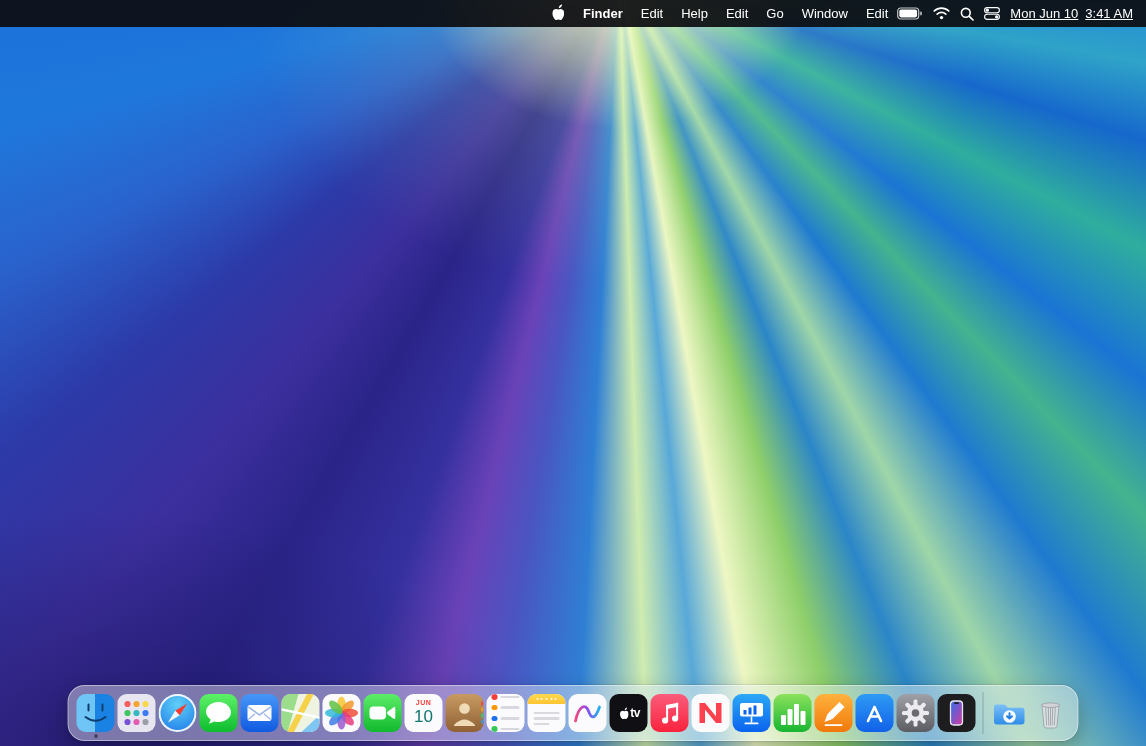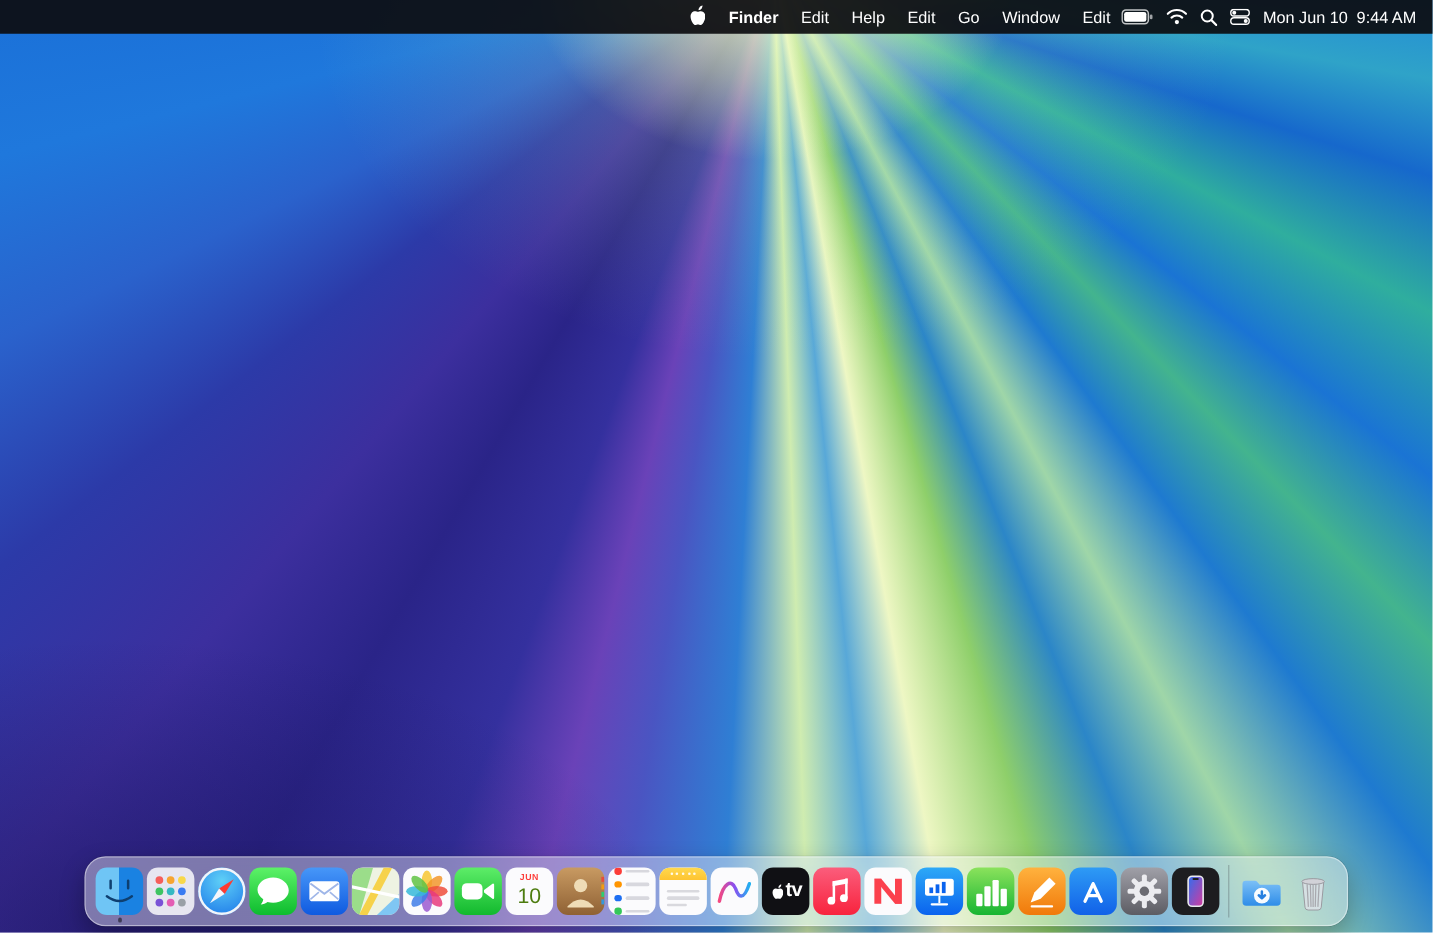--- a/index.html
+++ b/index.html
@@ -50,21 +50,21 @@
     background:rgba(12,12,15,0.92);
     display:flex;align-items:center;justify-content:flex-end;
     color:#fff;font-size:13px;z-index:10;
   }
   .menu-left{display:flex;align-items:center;height:100%;}
   .menu-item{padding:0 9px;display:flex;align-items:center;height:100%;cursor:default;}
   .menu-item.applemenu{padding:0 10px 0 15px;}
   .menu-item.appname{font-weight:700;}
   .menu-right{display:flex;align-items:center;height:100%;gap:10px;padding-right:13px;}
   .statusicon{display:flex;align-items:center;height:100%;}
-  .clock{display:flex;gap:7px;}
+  .clock{display:flex;gap:7px;text-decoration:underline;}
 
   
   .dock{
     position:absolute;bottom:5px;left:50%;transform:translateX(-50%);
     height:54px;display:flex;align-items:center;column-gap:3px;
     padding:0 8px;border-radius:17px;
     background:rgba(246,246,248,0.42);
     border:1px solid rgba(255,255,255,0.45);
     box-shadow:0 0 0 0.5px rgba(0,0,0,0.18), 0 8px 20px rgba(0,0,0,0.28);
     backdrop-filter:blur(18px);
@@ -78,36 +78,36 @@
   .finder{background:linear-gradient(90deg,#6fc5f5 50%,#1a82e2 50%);}
   .launchpad{background:rgba(255,255,255,0.82);}
   .safari{border-radius:50%;background:radial-gradient(circle at 50% 28%,#5fd0f7,#1973e8);box-shadow:inset 0 0 0 2px #f2f5fa;}
   .messages{background:linear-gradient(180deg,#5df268,#0dbc2e);}
   .mail{background:linear-gradient(180deg,#4797f8,#0f5ae0);}
   .maps{background:#eef3e2;}
   .photos{background:#fbfbfd;}
   .facetime{background:linear-gradient(180deg,#5ded68,#12b92e);}
   .calendar{background:#fbfbfd;display:flex;flex-direction:column;align-items:center;}
   .cal-month{color:#fc3d39;font-size:7px;font-weight:700;letter-spacing:.5px;margin-top:5px;line-height:1;}
-  .cal-day{font-size:17px;color:#4d7c0f;font-weight:400;line-height:1;margin-top:2px;}
+  .cal-day{font-size:17px;color:#0f766e;font-weight:400;line-height:1;margin-top:2px;}
   .contacts{background:linear-gradient(180deg,#c89a62,#8f6134);}
   .reminders{background:#fbfbfd;display:flex;flex-direction:column;justify-content:center;}
   .rrow{display:flex;align-items:center;gap:3px;margin:2.6px 5px;}
   .rrow i{width:5.5px;height:5.5px;border-radius:50%;flex:none;}
   .rrow b{flex:1;height:2.6px;background:#d8d8de;border-radius:2px;}
   .notes{background:#fbfbfd;}
   .nband{height:10px;background:linear-gradient(#ffd94f,#fec431);display:flex;align-items:center;justify-content:space-evenly;padding:0 6px;}
   .nband i{width:1.8px;height:1.8px;border-radius:50%;background:rgba(255,255,255,0.9);}
   .nlines{padding:4px 6px;}
   .nlines b{display:block;height:2.2px;border-radius:2px;background:#d9d9de;margin:3.6px 0;}
   .nlines b:last-child{width:60%;}
   .freeform{background:#fbfbfd;}
   .tv{background:#101014;display:flex;align-items:center;justify-content:center;gap:2px;}
   .tv svg{position:static;width:11px;height:13px;}
-  .tvtxt{color:#fff;font-size:16px;font-weight:700;letter-spacing:-0.5px;}
+  .tvtxt{color:#fff;font-size:12px;font-weight:700;letter-spacing:-0.5px;}
   .music{background:linear-gradient(180deg,#fb5d7c,#f8233d);}
   .news{background:#fbfbfd;}
   .keynote{background:linear-gradient(180deg,#2da9f7,#0a63ee);}
   .numbers{background:linear-gradient(180deg,#8be25c,#17b532);}
   .pages{background:linear-gradient(180deg,#ffb23e,#f0790a);}
   .appstore{background:linear-gradient(180deg,#2e9bf5,#1161e8);}
   .settings{background:linear-gradient(180deg,#a0a0a8,#5c5c63);}
   .iphonemirror{background:#1d1d20;}
   .dock-sep{width:1px;height:42px;background:rgba(50,50,65,0.28);margin:0 4px;flex:none;}
   .run-dot{position:absolute;bottom:2.5px;left:25.5px;width:3.5px;height:3.5px;border-radius:50%;background:rgba(20,20,30,0.6);}
@@ -158,21 +158,21 @@
     <span class="statusicon">
       <svg width="16" height="13" viewBox="0 0 16 13">
           <rect x="0.6" y="0.6" width="14.8" height="5.2" rx="2.6" fill="none" stroke="#fff" stroke-width="1.1"></rect>
           <circle cx="3.4" cy="3.2" r="1.6" fill="#fff"></circle>
           <rect x="0.6" y="7.2" width="14.8" height="5.2" rx="2.6" fill="none" stroke="#fff" stroke-width="1.1"></rect>
           <circle cx="12.6" cy="9.8" r="1.6" fill="#fff"></circle>
         </svg>
     </span>
     <span class="clock">
       <span>Mon Jun 10</span>
-      <span>9:44 AM</span>
+      <span>3:41 AM</span>
     </span>
   </div>
 </div>
 
 <div class="dock">
 
   <div class="app finder">
     <svg viewBox="0 0 38 38">
         <path d="M12,10.5 v6 M26,10.5 v6" stroke="#0e3f70" stroke-width="2" stroke-linecap="round"></path>
         <path d="M9,23 q10,7.5 20,0" stroke="#0e3f70" stroke-width="2" fill="none" stroke-linecap="round"></path>

